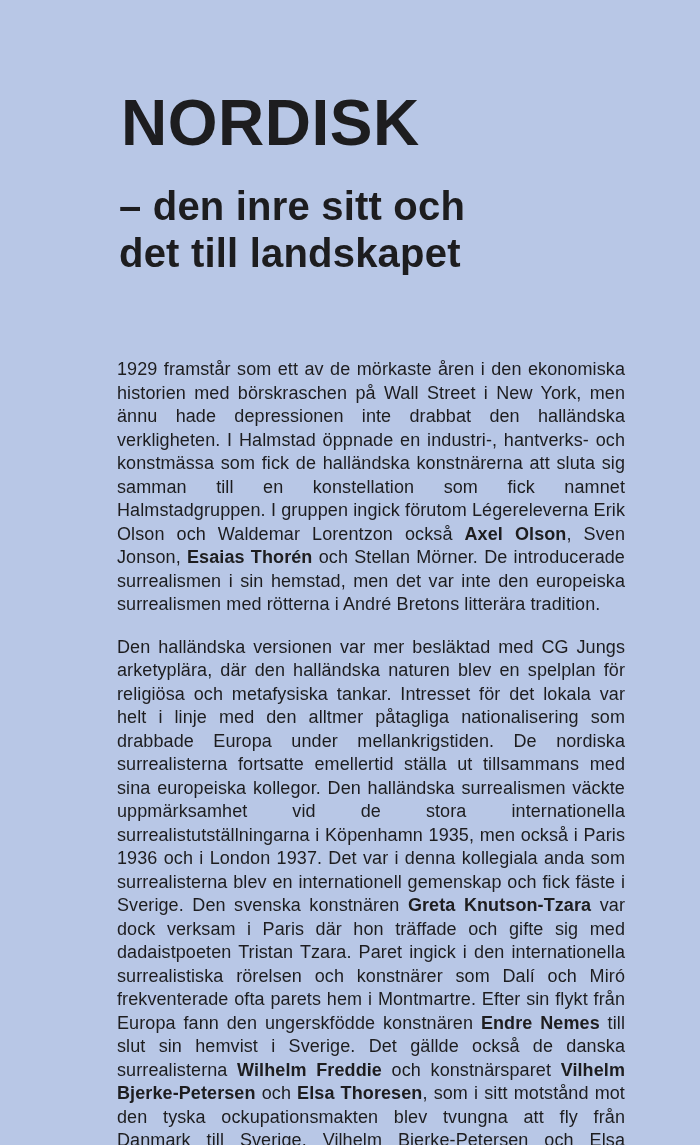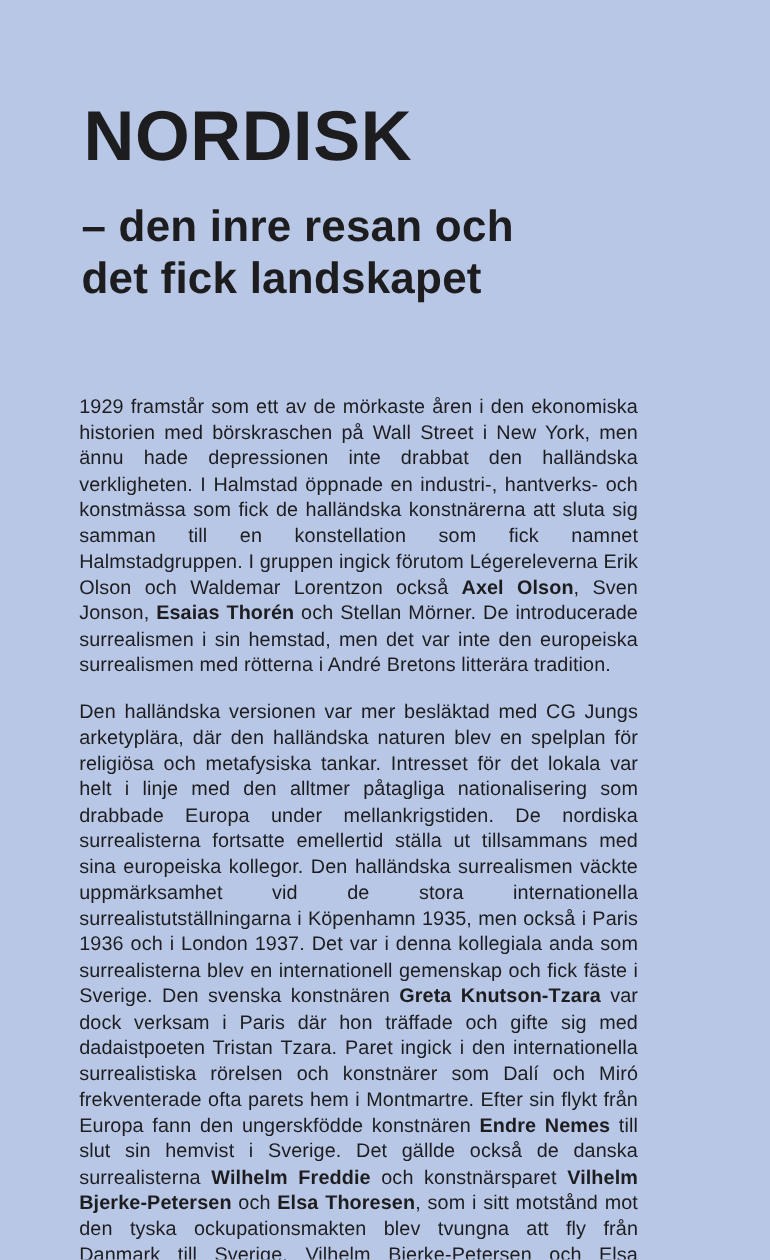--- a/index.html
+++ b/index.html
@@ -12,20 +12,21 @@
     height: 1145px;
     overflow: hidden;
     font-family: "Liberation Sans", sans-serif;
     -webkit-font-smoothing: antialiased;
   }
   .page {
     box-sizing: border-box;
     width: 652px;
     height: 1145px;
     padding: 0 72px;
+    margin-left: 45px;
   }
   .title {
     margin: 0;
     padding-top: 89px;
     padding-left: 4px;
     font-size: 64px;
     line-height: 69px;
     font-weight: 700;
     letter-spacing: 0.5px;
     text-transform: uppercase;
@@ -62,22 +63,22 @@
 </head>
 <body style="background-color: rgb(184, 199, 230); color: rgb(29, 29, 31);">
 
 <div class="page">
 
   <h1 class="title">
     <span class="line">NORDISK</span>
   </h1>
 
   <h2 class="subtitle">
-    <span class="line">– den inre resan och</span>
-    <span class="line">det fick landskapet</span>
+    <span class="line">– den inre sitt och</span>
+    <span class="line">det till landskapet</span>
   </h2>
 
   <div class="body-text">
     <p class="para"><span>1929 framstår som ett av de mörkaste åren i den ekonomiska historien med börskraschen på Wall Street i New York, men ännu hade depressionen inte drabbat den halländska verkligheten. I Halmstad öppnade en industri-, hantverks- och konstmässa som fick de halländska konstnärerna att sluta sig samman till en konstellation som fick namnet Halmstadgruppen. I gruppen ingick förutom Légereleverna Erik Olson och Waldemar Lorentzon också </span><span class="bold">Axel Olson</span><span>, Sven Jonson, </span><span class="bold">Esaias Thorén</span><span> och Stellan Mörner. De introducerade surrealismen i sin hemstad, men det var inte den europeiska surrealismen med rötterna i André Bretons litterära tradition.</span></p>
     <p class="para"><span>Den halländska versionen var mer besläktad med CG Jungs arketyplära, där den halländska naturen blev en spelplan för religiösa och metafysiska tankar. Intresset för det lokala var helt i linje med den alltmer påtagliga nationalisering som drabbade Europa under mellankrigstiden. De nordiska surrealisterna fortsatte emellertid ställa ut tillsammans med sina europeiska kollegor. Den halländska surrealismen väckte uppmärksamhet vid de stora internationella surrealistutställningarna i Köpenhamn 1935, men också i Paris 1936 och i London 1937. Det var i denna kollegiala anda som surrealisterna blev en internationell gemenskap och fick fäste i Sverige. Den svenska konstnären </span><span class="bold">Greta Knutson-Tzara</span><span> var dock verksam i Paris där hon träffade och gifte sig med dadaistpoeten Tristan Tzara. Paret ingick i den internationella surrealistiska rörelsen och konstnärer som Dalí och Miró frekventerade ofta parets hem i Montmartre. Efter sin flykt från Europa fann den ungerskfödde konstnären </span><span class="bold">Endre Nemes</span><span> till slut sin hemvist i Sverige. Det gällde också de danska surrealisterna </span><span class="bold">Wilhelm Freddie</span><span> och konstnärsparet </span><span class="bold">Vilhelm Bjerke-Petersen</span><span> och </span><span class="bold">Elsa Thoresen</span><span>, som i sitt motstånd mot den tyska ockupationsmakten blev tvungna att fly från Danmark till Sverige. Vilhelm Bjerke-Petersen och Elsa Thoresen anslöt sig till den konstnärskoloni som Halmstadgruppen hade etablerat i Söndrum söder om Halmstad och stannade där livet ut.</span></p>
   </div>
 
 </div>
 
 </body></html>

